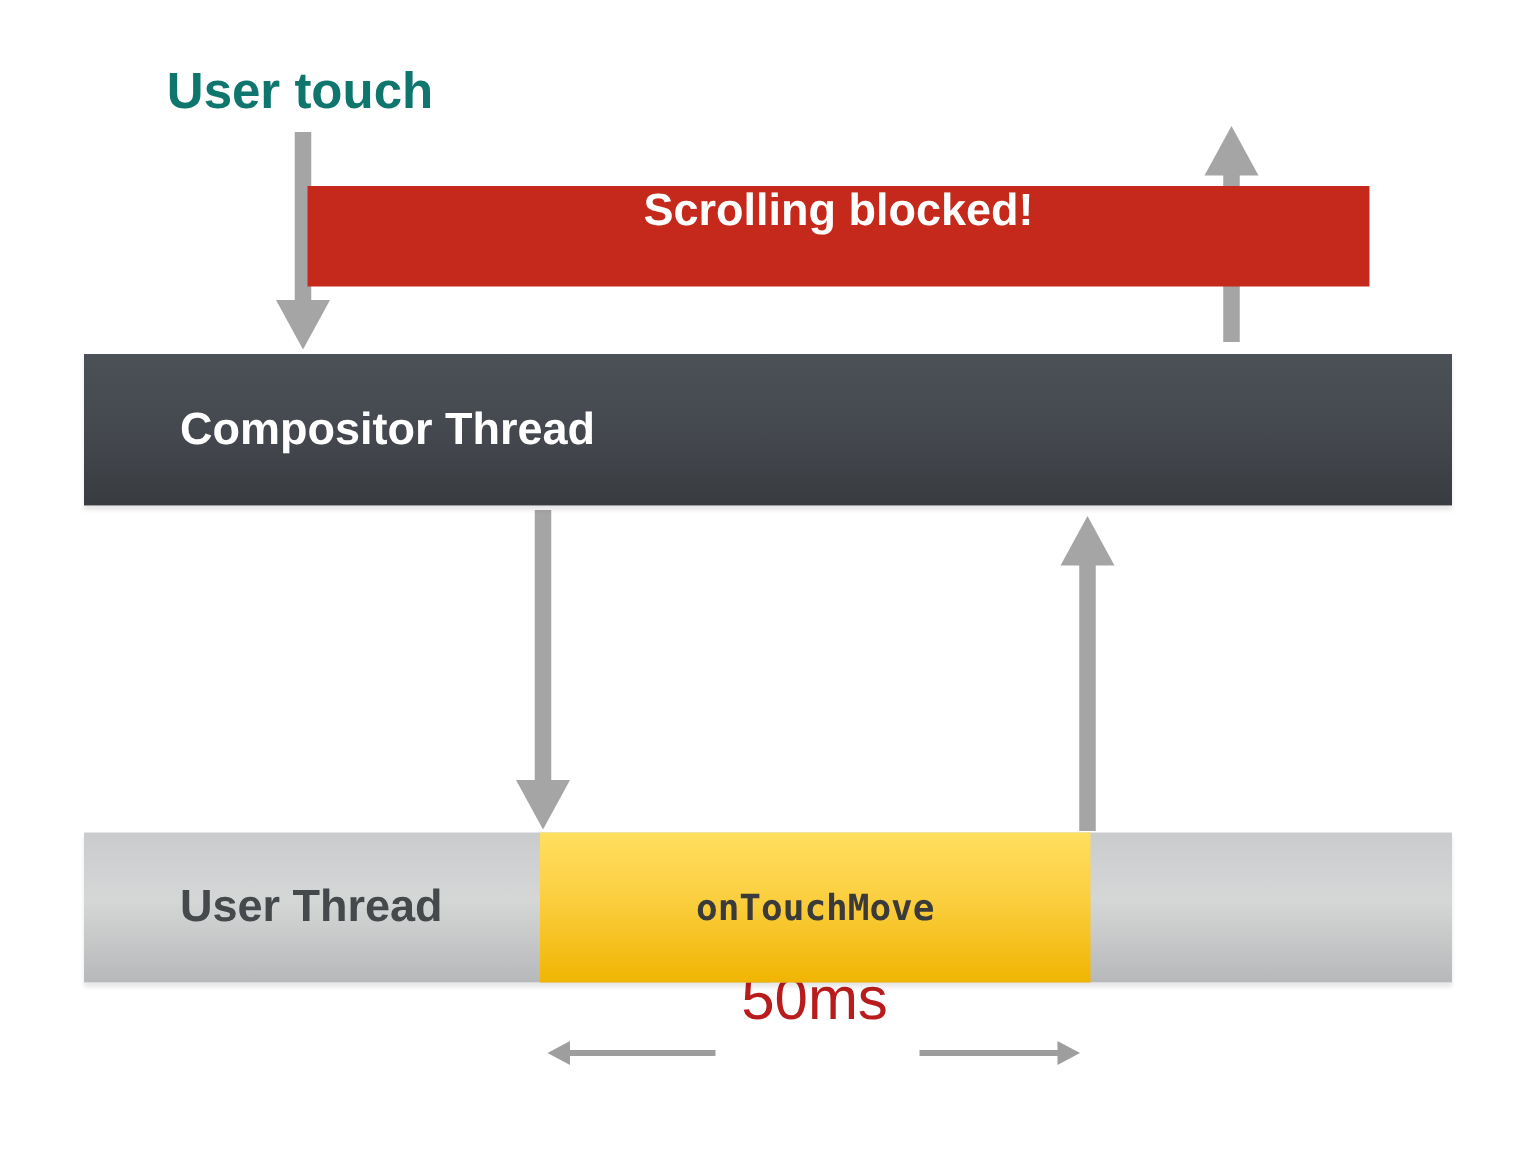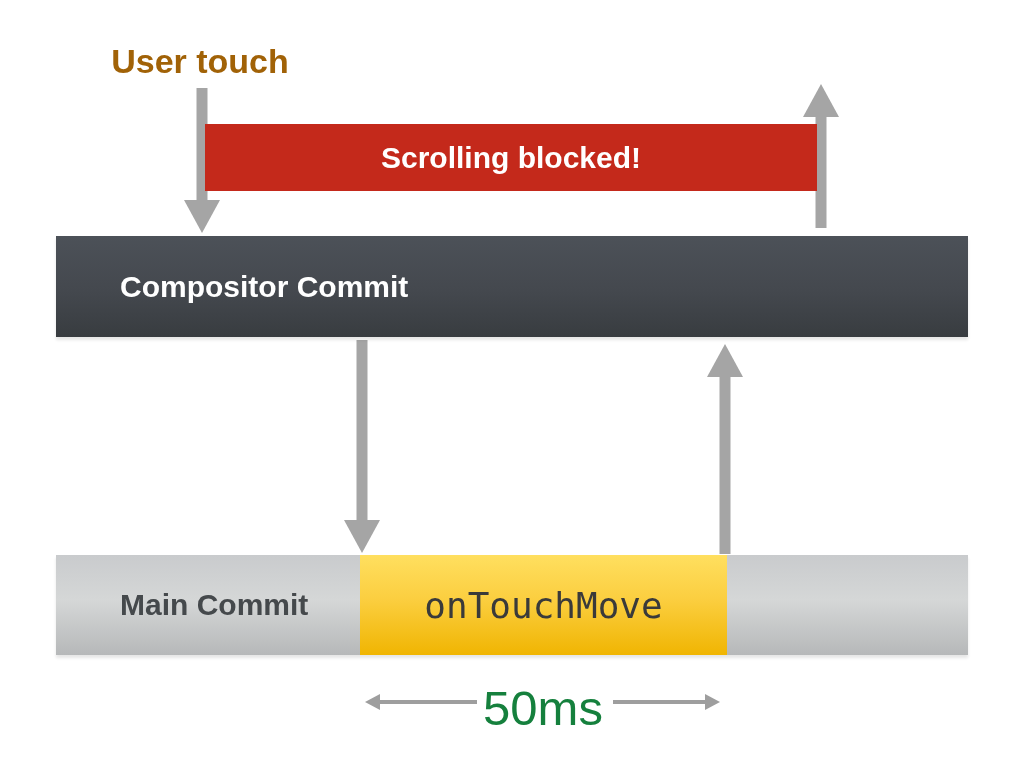--- a/index.html
+++ b/index.html
@@ -16,21 +16,21 @@
     font-family: "Liberation Sans", sans-serif;
   }
 
   
   .top-label {
     position: absolute;
     top: 42px;
     transform: translateX(-50%);
     font-size: 34px;
     font-weight: 700;
-    color: #a16207;
+    color: #0f766e;
     white-space: nowrap;
   }
   .top-label.user   { left: 200px; }
   .top-label.commit { left: 820px; }
 
   
   .v-arrow { position: absolute; z-index: 1; }
   .v-arrow .shaft {
     position: absolute;
     width: 11px;
@@ -75,26 +75,26 @@
   
   .arrow-return { left: 725px; top: 344px; width: 0; height: 210px; }
   .arrow-return .head-up { top: 0; }
   .arrow-return .shaft { top: 30px; height: 180px; }
 
   
   .blocked-bar {
     position: absolute;
     left: 205px;
     top: 124px;
-    width: 612px;
+    width: 708px;
     height: 67px;
     background: #c4291b;
     z-index: 2;
     display: flex;
-    align-items: center;
+    align-items: flex-start;
     justify-content: center;
   }
   .blocked-bar .blocked-text {
     color: #ffffff;
     font-size: 30px;
     font-weight: 700;
     white-space: nowrap;
   }
 
   
@@ -158,35 +158,35 @@
     top: 0;
     width: 367px;
     height: 100px;
     background: linear-gradient(180deg, #ffdf5f 0%, #fbce3f 45%, #f0b502 100%);
     display: flex;
     align-items: center;
     justify-content: center;
   }
   .busy-segment .busy-text {
     font-family: "DejaVu Sans Mono", monospace;
-    font-size: 36px;
+    font-size: 24px;
+    font-weight: 700;
+    color: #3a3a3a;
+    white-space: nowrap;
+  }
+
+  
+  .duration-label {
+    position: absolute;
+    left: 543px;
+    top: 644px;
+    transform: translateX(-50%);
+    font-size: 40px;
     font-weight: 400;
-    color: #3a3a3a;
-    white-space: nowrap;
-  }
-
-  
-  .duration-label {
-    position: absolute;
-    left: 543px;
-    top: 680px;
-    transform: translateX(-50%);
-    font-size: 49px;
-    font-weight: 400;
-    color: #15803d;
+    color: #b91c1c;
     white-space: nowrap;
   }
   .measure { position: absolute; z-index: 1; }
   .measure .mline {
     position: absolute;
     height: 4px;
     top: 6px;
     background: #9e9e9e;
   }
   .measure .mhead-left {
@@ -225,36 +225,36 @@
   <div class="v-arrow arrow-gpu">
     <div class="head-up"></div>
     <div class="shaft"></div>
   </div>
 
   <div class="blocked-bar">
     <span class="blocked-text">Scrolling blocked!</span>
   </div>
 
   <div class="compositor-bar">
-    <span class="bar-text">Compositor Commit</span>
+    <span class="bar-text">Compositor Thread</span>
   </div>
 
 
   <div class="v-arrow arrow-touchmove">
     <div class="shaft"></div>
     <div class="head-down"></div>
   </div>
 
   <div class="v-arrow arrow-return">
     <div class="head-up"></div>
     <div class="shaft"></div>
   </div>
 
   <div class="main-bar">
-    <span class="bar-text">Main Commit</span>
+    <span class="bar-text">User Thread</span>
     <div class="busy-segment">
       <span class="busy-text">onTouchMove</span>
     </div>
   </div>
 
   <div class="measure measure-left">
     <div class="mhead-left"></div>
     <div class="mline"></div>
   </div>
   <div class="duration-label">50ms</div>

